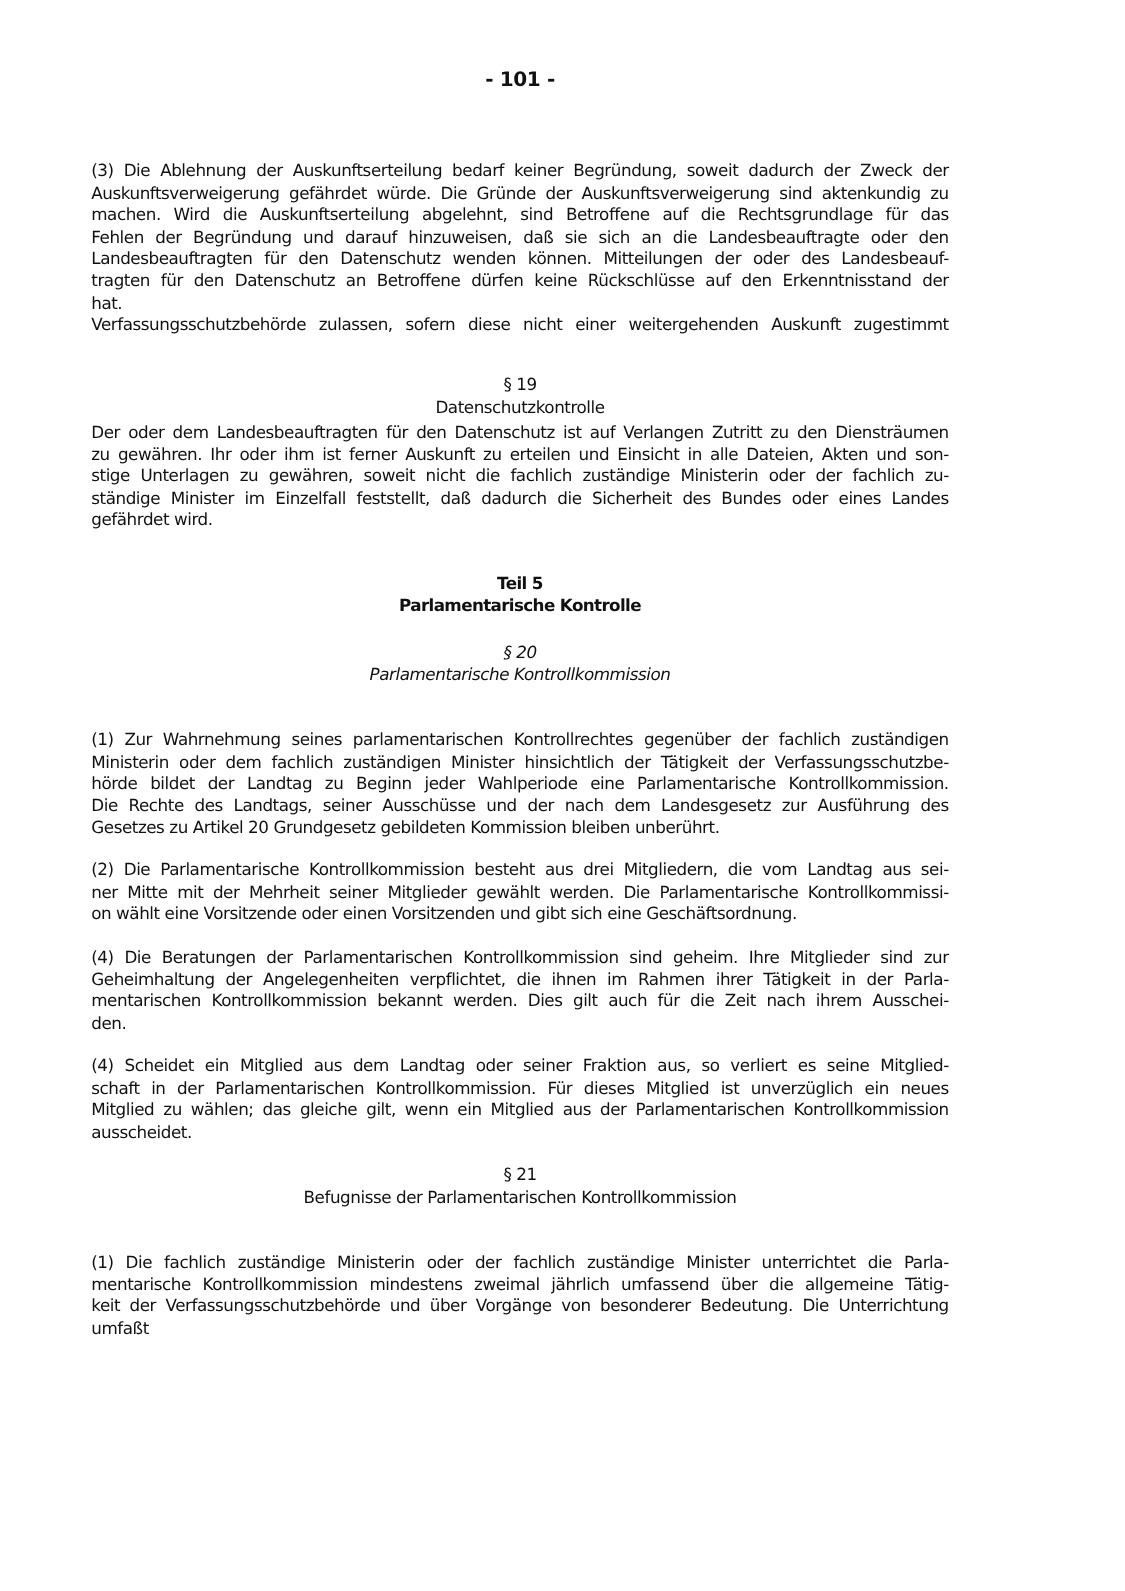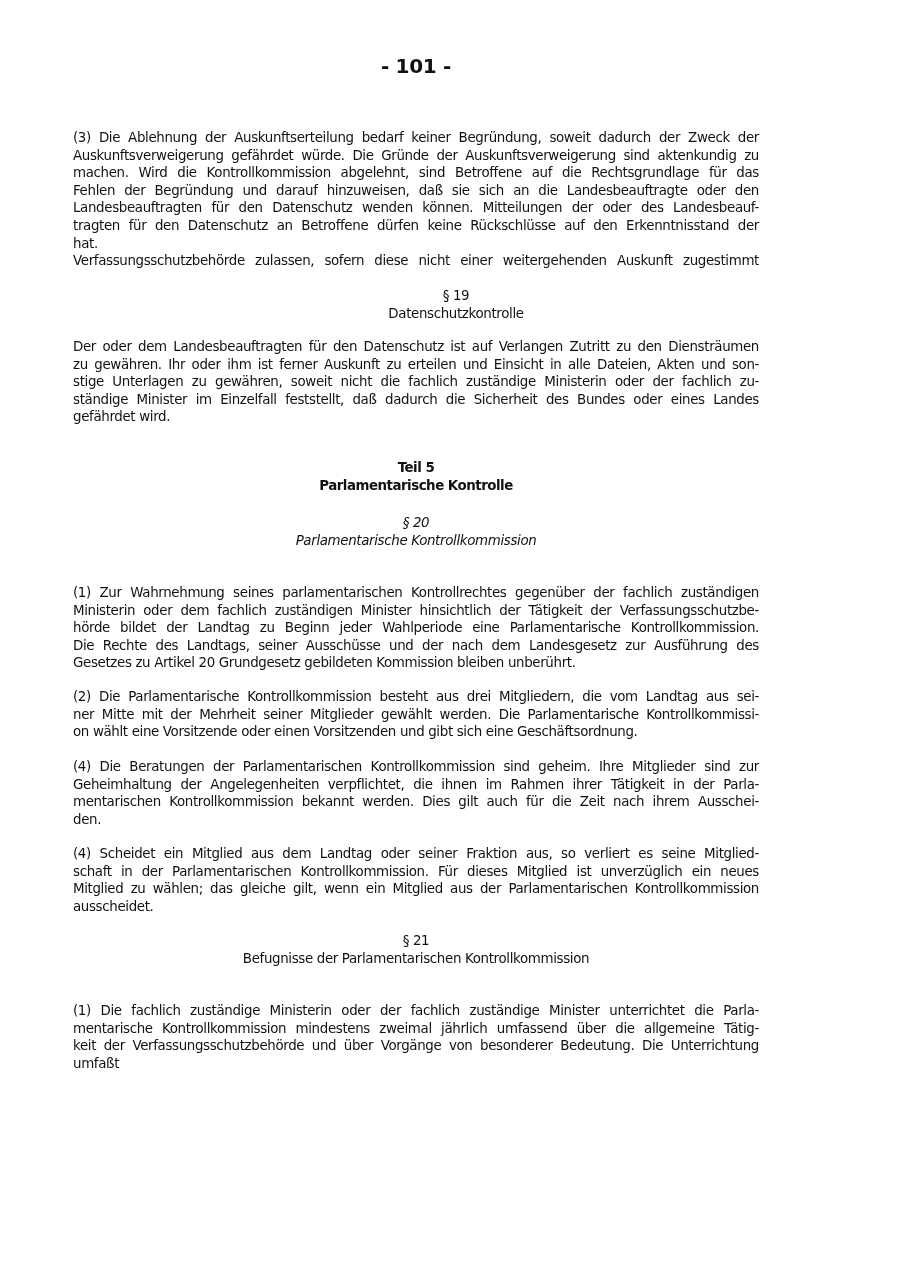--- a/index.html
+++ b/index.html
@@ -21,21 +21,21 @@
       width: 900px;
       height: 1273px;
     }
     .page-number {
       position: absolute;
       top: 54px;
       left: 0;
       width: 832px;
       text-align: center;
       font-weight: bold;
-      font-size: 20px;
+      font-size: 16px;
       letter-spacing: -0.3px;
     }
     .block {
       position: absolute;
       left: 73px;
       width: 686px;
       font-size: 13.4px;
       line-height: 17.6px;
       letter-spacing: -0.35px;
     }
@@ -67,29 +67,29 @@
 </head>
 <body>
 
 <div class="page">
 
   <div class="page-number">- 101 -</div>
 
   <div class="block" style="top:129px;">
     <span class="line">(3) Die Ablehnung der Auskunftserteilung bedarf keiner Begründung, soweit dadurch der Zweck der</span>
     <span class="line">Auskunftsverweigerung gefährdet würde. Die Gründe der Auskunftsverweigerung sind aktenkundig zu</span>
-    <span class="line">machen. Wird die Kontrollkommission abgelehnt, sind Betroffene auf die Rechtsgrundlage für das</span>
+    <span class="line">machen. Wird die Auskunftserteilung abgelehnt, sind Betroffene auf die Rechtsgrundlage für das</span>
     <span class="line">Fehlen der Begründung und darauf hinzuweisen, daß sie sich an die Landesbeauftragte oder den</span>
     <span class="line">Landesbeauftragten für den Datenschutz wenden können. Mitteilungen der oder des Landesbeauf-</span>
     <span class="line">tragten für den Datenschutz an Betroffene dürfen keine Rückschlüsse auf den Erkenntnisstand der</span>
     <span class="line last">hat.</span>
     <span class="line">Verfassungsschutzbehörde zulassen, sofern diese nicht einer weitergehenden Auskunft zugestimmt</span>
   </div>
 
-  <div class="center-block" style="top:287px;padding-left:40px;">
+  <div class="center-block" style="top:300px;">
     <span class="line">§ 19</span>
     <span class="line">Datenschutzkontrolle</span>
   </div>
 
   <div class="block" style="top:338px;">
     <span class="line">Der oder dem Landesbeauftragten für den Datenschutz ist auf Verlangen Zutritt zu den Diensträumen</span>
     <span class="line">zu gewähren. Ihr oder ihm ist ferner Auskunft zu erteilen und Einsicht in alle Dateien, Akten und son-</span>
     <span class="line">stige Unterlagen zu gewähren, soweit nicht die fachlich zuständige Ministerin oder der fachlich zu-</span>
     <span class="line">ständige Minister im Einzelfall feststellt, daß dadurch die Sicherheit des Bundes oder eines Landes</span>
     <span class="line last">gefährdet wird.</span>

